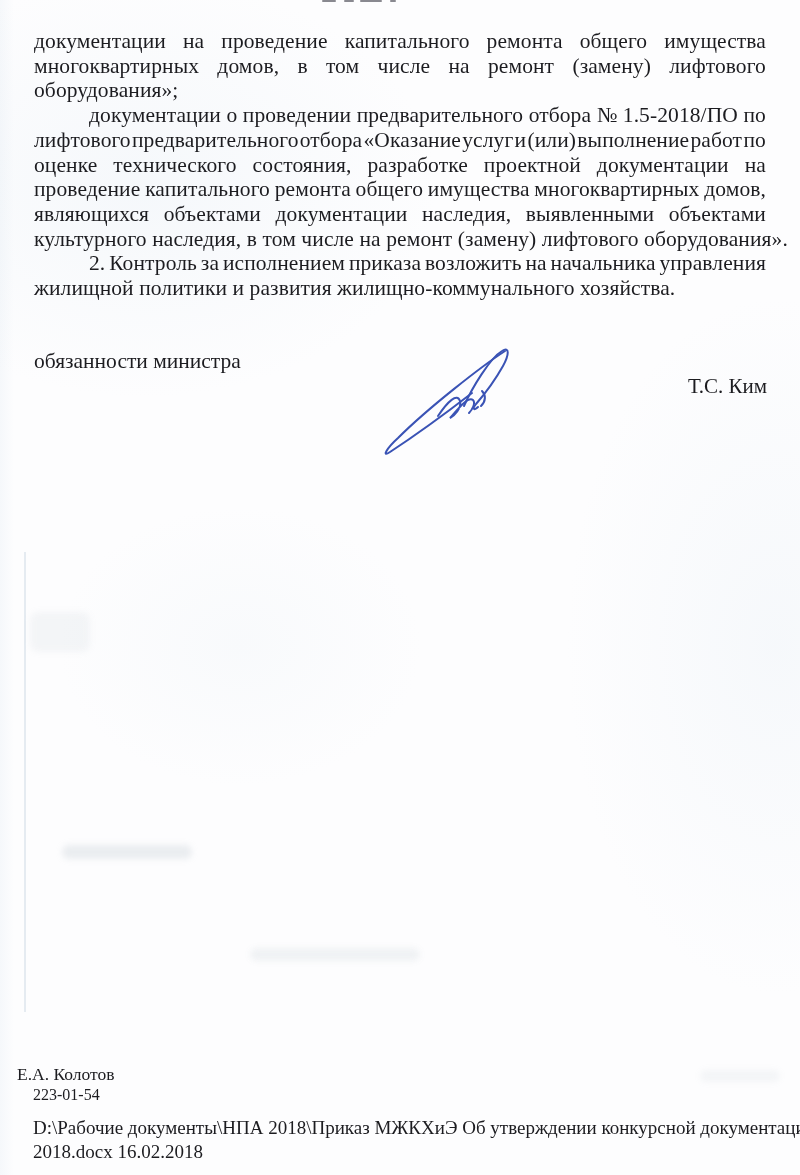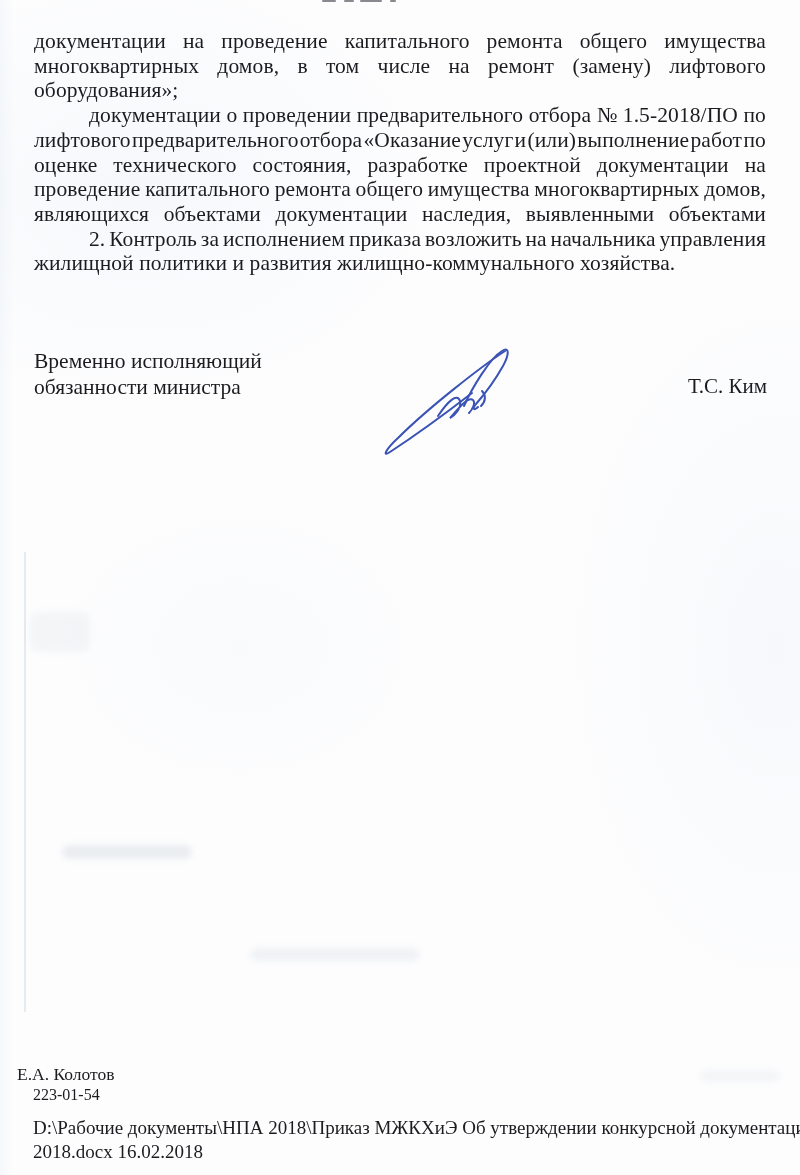--- a/index.html
+++ b/index.html
@@ -135,39 +135,39 @@
           <span>домов,</span>
         </div>
       <div class="line jl">
           <span>являющихся</span>
           <span>объектами</span>
           <span>документации</span>
           <span>наследия,</span>
           <span>выявленными</span>
           <span>объектами</span>
         </div>
+      <div class="line">культурного наследия, в том числе на ремонт (замену) лифтового оборудования».</div>
     </div>
     <div>
       <div class="line jl ind">
           <span>2.</span>
           <span>Контроль</span>
           <span>за</span>
           <span>исполнением</span>
           <span>приказа</span>
           <span>возложить</span>
           <span>на</span>
           <span>начальника</span>
           <span>управления</span>
         </div>
       <div class="line">жилищной политики и развития жилищно-коммунального хозяйства.</div>
     </div>
   </div>
 
   <div class="sign-title">
-    <div>Временно исполняющий</div>
     <div>обязанности министра</div>
   </div>
 
   <svg class="signature-svg" width="145" height="110" viewBox="0 0 145 110" fill="none">
     <g stroke-width="2" stroke-linecap="round" fill="none" stroke="#3a53b5">
       <path d="M 127 5 C 104 20, 50 62, 20 92 C 9 102, 3 112, 12 106 C 38 89, 72 64, 94 47"></path>
       <path d="M 60 70 C 70 55, 79 47, 82 55 C 84 62, 76 70, 72 72 C 80 63, 90 50, 95 54 C 98 57, 94 64, 91 67"></path>
       <path d="M 86 60 C 94 42, 112 12, 124 5 C 132 0, 131 9, 125 20 C 116 36, 105 50, 98 58 C 94 63, 96 65, 100 61"></path>
       <path d="M 104 45 C 108 49, 108 55, 103 60"></path>
     </g>

